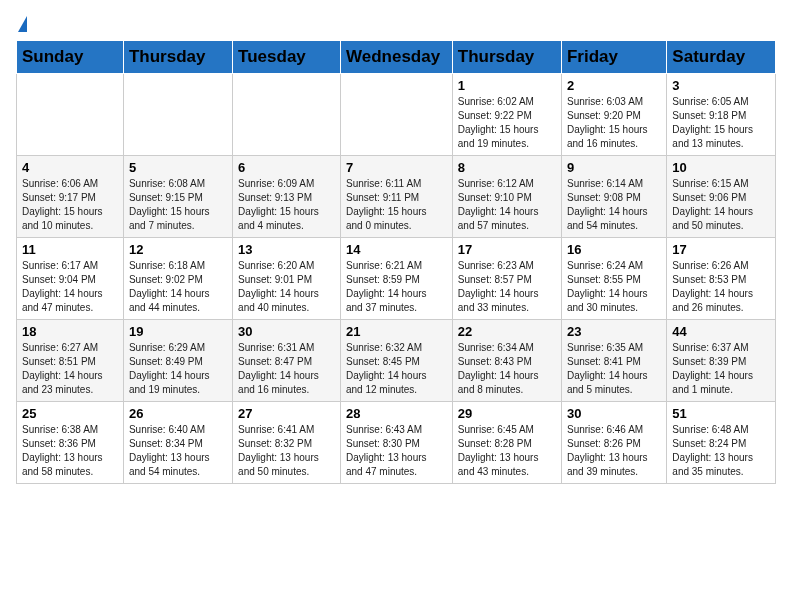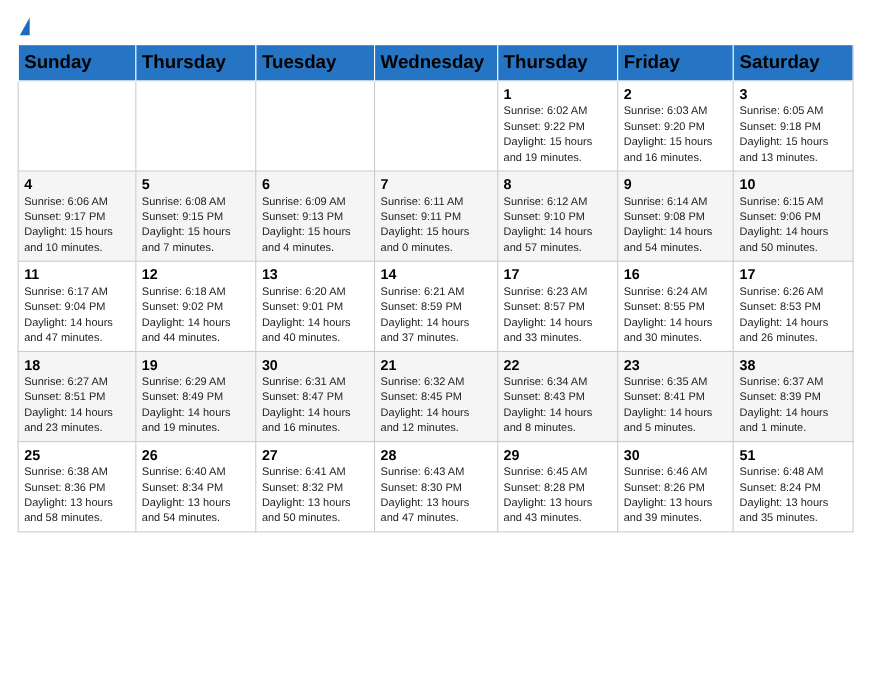--- a/index.html
+++ b/index.html
@@ -203,21 +203,21 @@
         </td>
         <td>
           <span class="day-number">22</span>
           <div class="day-info">Sunrise: 6:34 AM<br>Sunset: 8:43 PM<br>Daylight: 14 hours<br>and 8 minutes.</div>
         </td>
         <td>
           <span class="day-number">23</span>
           <div class="day-info">Sunrise: 6:35 AM<br>Sunset: 8:41 PM<br>Daylight: 14 hours<br>and 5 minutes.</div>
         </td>
         <td>
-          <span class="day-number">38</span>
+          <span class="day-number">44</span>
           <div class="day-info">Sunrise: 6:37 AM<br>Sunset: 8:39 PM<br>Daylight: 14 hours<br>and 1 minute.</div>
         </td>
       </tr>
       <tr>
         <td>
           <span class="day-number">25</span>
           <div class="day-info">Sunrise: 6:38 AM<br>Sunset: 8:36 PM<br>Daylight: 13 hours<br>and 58 minutes.</div>
         </td>
         <td>
           <span class="day-number">26</span>

